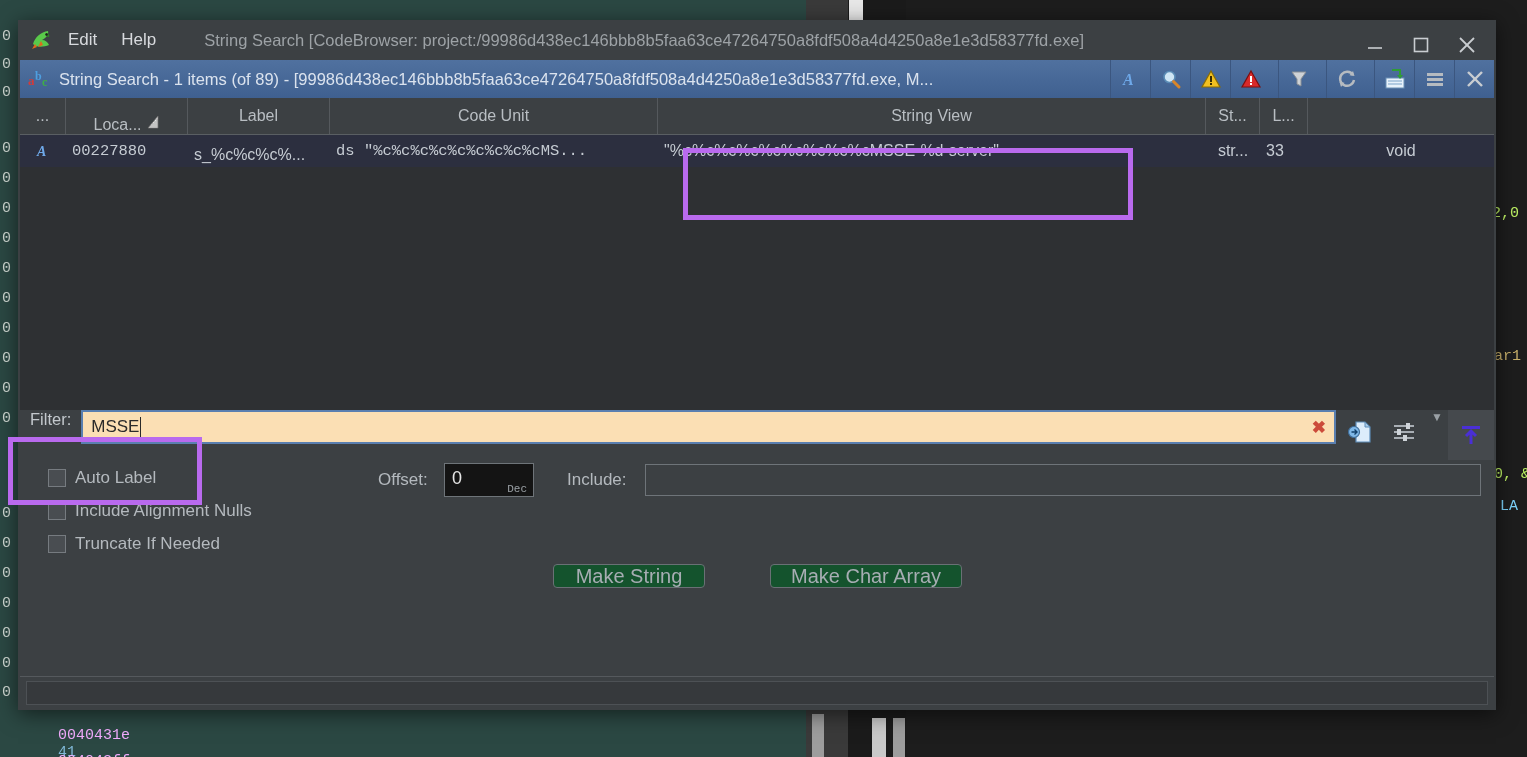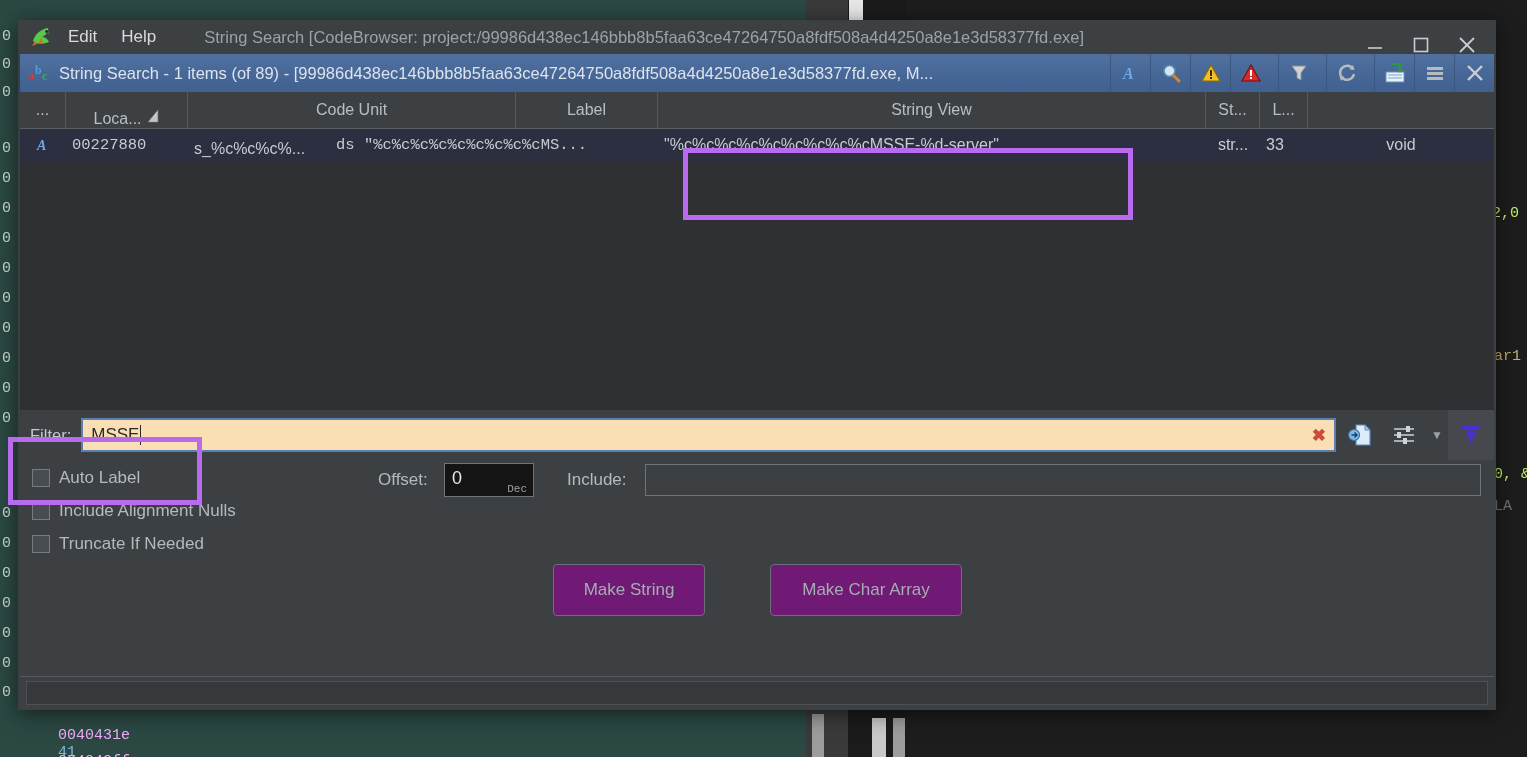--- a/index.html
+++ b/index.html
@@ -64,36 +64,36 @@
     position: absolute; left: 906px; top: 0; right: 0; height: 757px;
     background: #1d1d1d;
     font-family: "Liberation Mono", monospace;
     font-size: 15px;
     overflow: hidden;
   }
   .bg-decomp .ln  { color: #6f6f6f; }
   .bg-decomp .kw  { color: #9fd6e8; }
   .bg-decomp .num { color: #bef264; }
   .bg-decomp .str { color: #c8b06a; }
-  .bg-decomp .tp  { color: #737373; }
+  .bg-decomp .tp  { color: #7dd3fc; margin-left: 6px; }
   .bg-dline { position: absolute; white-space: pre; }
 
   
   #win {
     position: absolute;
     left: 18px; top: 20px;
     width: 1478px; height: 690px;
     background: #3c4043;
     box-shadow: 0 4px 20px rgba(0,0,0,.55);
   }
 
   
   #win-titlebar {
     position: relative;
-    height: 34px;
+    height: 40px;
     background: #3c4043;
     display: flex; align-items: center;
   }
   .win-icon {
     margin-left: 10px; width: 28px; height: 28px;
     display: flex; align-items: center; justify-content: center;
     font-size: 22px; line-height: 1;
   }
   .menu-item {
     color: #d8dade; font-size: 17px;
@@ -193,21 +193,21 @@
     pointer-events: none;
     z-index: 30;
   }
 
   
   #filterbar {
     position: absolute;
     left: 20px; top: 453px;
     width: 1475px; height: 50px;
     background: #3c4043;
-    display: flex; align-items: center;
+    display: flex; align-items: flex-start;
     z-index: 10;
   }
   #filter-label {
     color: #c3c8cd; font-size: 16.5px;
     margin-left: 10px; margin-right: 10px;
   }
   #filter-input {
     flex: 1 1 auto;
     height: 34px;
     background: #fbdfb4;
@@ -245,39 +245,39 @@
   }
 
   
   #options {
     position: absolute;
     left: 20px; top: 505px;
     width: 1475px; height: 168px;
     background: #3c4043;
   }
   .chk-row {
-    position: absolute; left: 12px;
+    position: absolute; left: 28px;
     display: flex; align-items: center; justify-content: space-between;
   }
   .chk-box {
     width: 18px; height: 18px;
     border: 1px solid #767b80;
     background: #494d51;
     box-sizing: border-box;
     margin-right: 9px;
   }
   .chk-label { color: #b4b9be; font-size: 17px; }
   .act-btn {
     position: absolute;
-    height: 52px;
+    height: 24px;
     border: 1px solid #6a7075;
     border-radius: 4px;
-    background: #701a75;
+    background: #14532d;
     color: #a7adb3;
-    font-size: 17px;
+    font-size: 20px;
     display: flex; align-items: center; justify-content: center;
     box-sizing: border-box;
   }
 
   #statusbar {
     position: absolute;
     left: 20px; top: 676px;
     width: 1475px; height: 32px;
     background: #3c4043;
     border-top: 1px solid #55595d;
@@ -489,25 +489,25 @@
         <div class="th sorted" style="width: 122px; flex: 0 0 auto; align-items: flex-end;">
           <span>Loca...</span>
           <span class="sort-icon"><svg width="14" height="16" viewBox="0 0 14 16">
               <path d="M12 2 L12 14 L2 14 Z" fill="#e9e9e9" stroke="#6b6b6b" stroke-width="0.8"></path>
               <line x1="4" y1="12" x2="12" y2="12" stroke="#8a8a8a" stroke-width="0.8"></line>
               <line x1="6" y1="10" x2="12" y2="10" stroke="#8a8a8a" stroke-width="0.8"></line>
               <line x1="8" y1="8" x2="12" y2="8" stroke="#8a8a8a" stroke-width="0.8"></line>
               <line x1="10" y1="6" x2="12" y2="6" stroke="#8a8a8a" stroke-width="0.8"></line>
             </svg></span>
         </div>
+        <div class="th" style="width: 142px; flex: 0 0 auto;">
+          <span>Label</span>
+        </div>
         <div class="th" style="width: 328px; flex: 0 0 auto;">
           <span>Code Unit</span>
-        </div>
-        <div class="th" style="width: 142px; flex: 0 0 auto;">
-          <span>Label</span>
         </div>
         <div class="th" style="width: 548px; flex: 0 0 auto;">
           <span>String View</span>
         </div>
         <div class="th" style="width: 54px; flex: 0 0 auto;">
           <span>St...</span>
         </div>
         <div class="th" style="width: 48px; flex: 0 0 auto;">
           <span>L...</span>
         </div>

